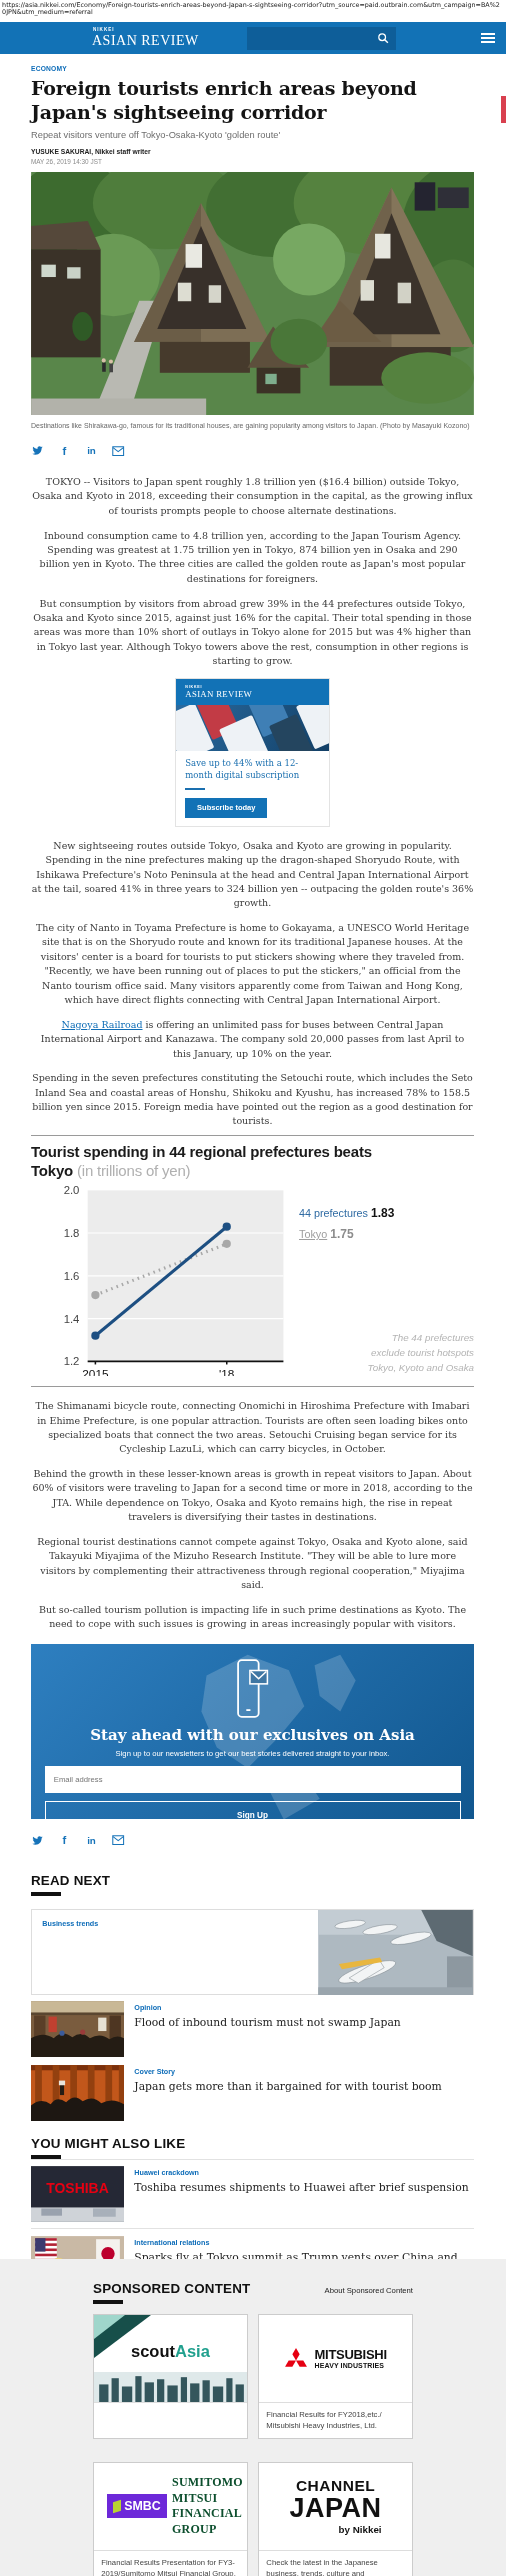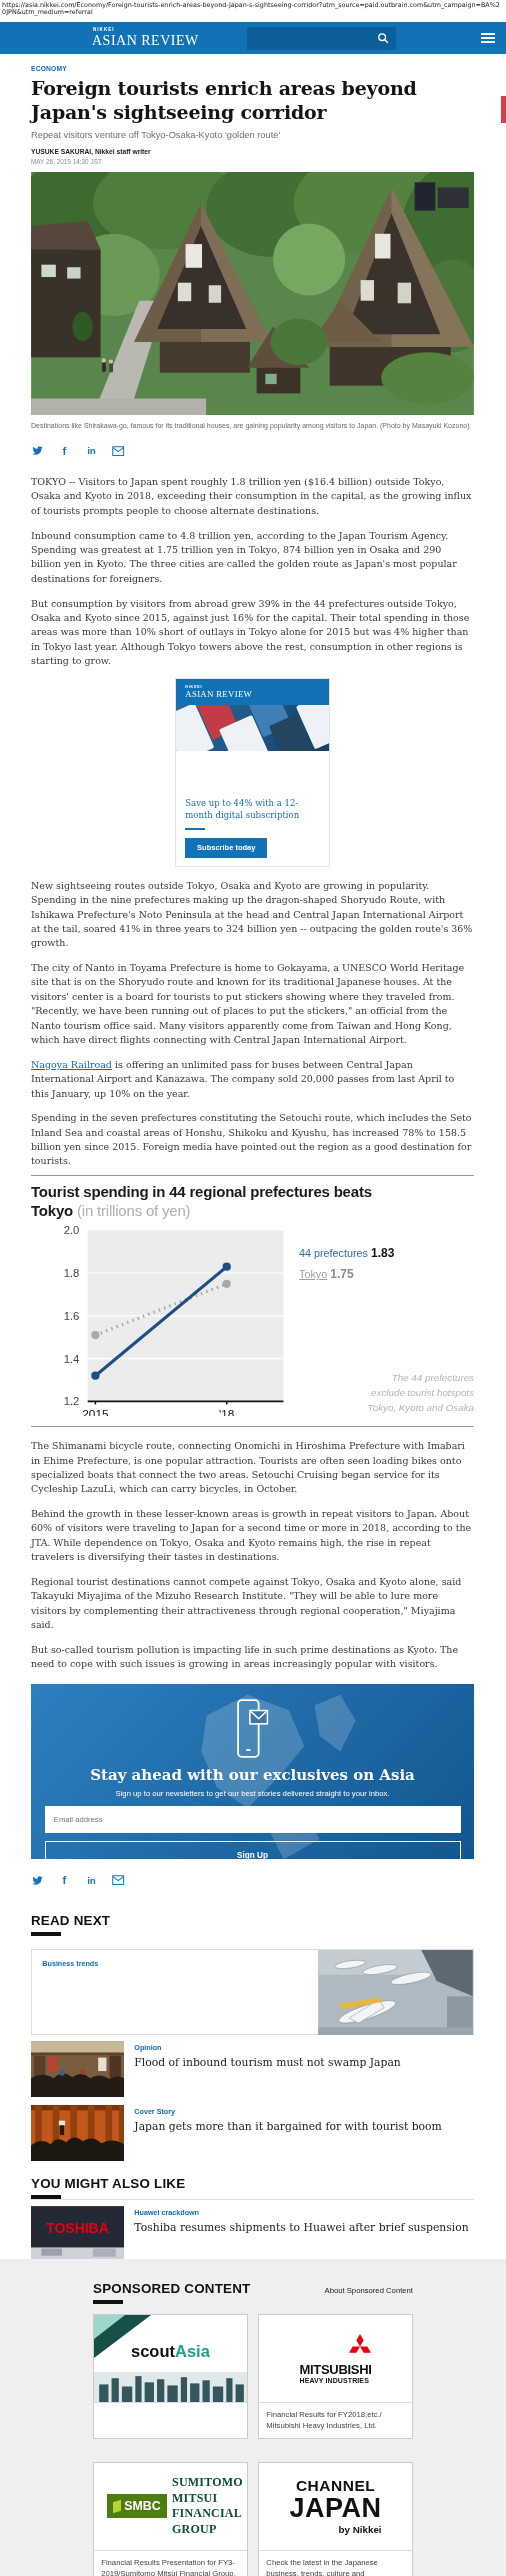--- a/index.html
+++ b/index.html
@@ -26,34 +26,34 @@
            font-size:19px;line-height:1.22;color:#141414;letter-spacing:-0.2px;}
   .subtitle{margin-top:6.2px;font-size:9.3px;color:#6e6e6e;}
   .byline{margin-top:8.2px;font-size:6.7px;font-weight:bold;color:#222;}
   .date{margin-top:3.1px;font-size:6.4px;color:#8b8b8b;}
   .hero{margin-top:7.2px;height:243px;overflow:hidden;}
   .caption{margin-top:6.2px;font-size:7px;color:#686868;}
   .share-row{margin-top:15.5px;display:flex;gap:14px;align-items:center;height:13.4px;}
   .share-ic{width:13px;height:13px;color:#1673b9;fill:#1673b9;font-weight:bold;cursor:pointer;
             display:flex;align-items:center;justify-content:center;font-size:11.3px;}
   .body-p{margin:10.3px 0 0;font-family:"DejaVu Serif","Liberation Serif",serif;font-size:9.5px;
-          line-height:14.4px;color:#3a3a3a;}
+          line-height:14.4px;color:#3a3a3a;text-align:center;}
   .body-p.first{margin-top:17.5px;}
   .body-link{color:#0f6db6;text-decoration:underline;cursor:pointer;}
   
   .ad-unit{width:155px;margin:9.3px auto 0;border:0.5px solid #e3e3e3;box-sizing:border-box;}
   .ad-head{height:26px;background:#1272b6;display:flex;align-items:center;padding-left:9.3px;}
   .ad-logo .nk{display:block;color:#fff;font-size:3.6px;font-weight:bold;letter-spacing:0.8px;}
   .ad-logo .ar{display:block;color:#fff;font-family:"Liberation Serif",serif;font-size:8.8px;letter-spacing:0.3px;}
   .ad-mosaic{height:46px;background:linear-gradient(120deg,#2a6ba0,#123f66);position:relative;overflow:hidden;}
   .tile{position:absolute;background:#eef2f6;border-radius:2.1px;transform:rotate(-24deg);}
   .tile.red{background:#c23b45;}
   .tile.dark{background:#24455f;}
   .tile.blue{background:#3f7fb5;}
-  .ad-body{padding:6.2px 9.3px 8.2px;margin-top:40px;}
+  .ad-body{padding:6.2px 9.3px 8.2px;}
   .ad-text{color:#1a6faf;font-family:"DejaVu Serif",serif;font-size:8.5px;line-height:1.45;}
   .ad-dash{width:19.6px;height:2.6px;background:#1a6faf;margin:6.2px 0 7.2px;}
   .ad-btn{display:block;border:none;background:#1272b6;color:#fff;font-weight:bold;font-size:7.5px;
           width:82px;height:20.6px;cursor:pointer;font-family:inherit;}
   
   .chart-rule{margin:6.2px 0 0;border:none;border-top:1px solid #9a9a9a;}
   .chart-title{margin-top:7.2px;width:361px;font-size:15px;line-height:18.5px;font-weight:bold;color:#1b1b1b;
                font-family:"Liberation Sans",sans-serif;letter-spacing:-0.2px;}
   .chart-title .unit{color:#b0b0b0;font-weight:normal;}
   .chart-wrap{position:relative;margin-top:5.2px;height:191px;}
@@ -102,26 +102,26 @@
   .sp-card{width:155px;background:#fff;border:0.5px solid #ccc;box-sizing:border-box;cursor:pointer;}
   .sp-img{height:87px;border-bottom:0.5px solid #ddd;position:relative;overflow:hidden;display:flex;
           align-items:center;justify-content:center;}
   .sp-txt{padding:6.2px 7.2px;font-size:7.7px;line-height:1.45;color:#444;}
   
   .scout-tri{position:absolute;left:0;top:0;width:0;height:0;border-top:43px solid #174f4a;border-right:57px solid transparent;}
   .scout-tri2{position:absolute;left:0;top:0;width:0;height:0;border-top:24px solid #9fd6cb;border-right:31px solid transparent;}
   .scout-word{position:absolute;top:27px;width:100%;text-align:center;font-size:16.5px;font-weight:bold;color:#111;}
   .scout-word i{font-style:normal;color:#21a08e;}
   .scout-sky{position:absolute;bottom:0;left:0;right:0;height:30px;}
-  .mhi-mark{display:flex;align-items:flex-end;gap:6.2px;flex-direction:column;}
+  .mhi-mark{display:flex;align-items:center;gap:6.2px;}
   .mhi-txt{font-weight:bold;color:#111;line-height:1.05;}
   .mhi-txt .l1{font-size:13px;letter-spacing:-0.3px;}
   .mhi-txt .l2{font-size:7px;letter-spacing:0.1px;}
   .smbc{display:flex;align-items:center;gap:5.2px;}
-  .smbc-box{background:#4d7c0f;color:#fff;font-weight:bold;font-size:12.4px;padding:5.2px 6.2px;display:flex;align-items:center;gap:3.1px;}
+  .smbc-box{background:#6d28d9;color:#fff;font-weight:bold;font-size:12.4px;padding:5.2px 6.2px;display:flex;align-items:center;gap:3.1px;}
   .smbc-flag{width:8.2px;height:11.3px;background:#b9d432;transform:skewY(-18deg);}
   .smbc-sub{color:#0d4f2e;font-family:"Liberation Serif",serif;font-size:12px;font-weight:bold;line-height:1.3;letter-spacing:0.2px;}
   .chj{text-align:center;color:#111;font-weight:bold;line-height:1;}
   .chj .c1{font-size:15.5px;letter-spacing:0.5px;}
   .chj .c2{font-size:27px;letter-spacing:0.5px;margin-top:2.1px;}
   .chj .c3{font-size:9.8px;text-align:right;margin-top:3.1px;}
 </style>
 </head>
 <body>
 

